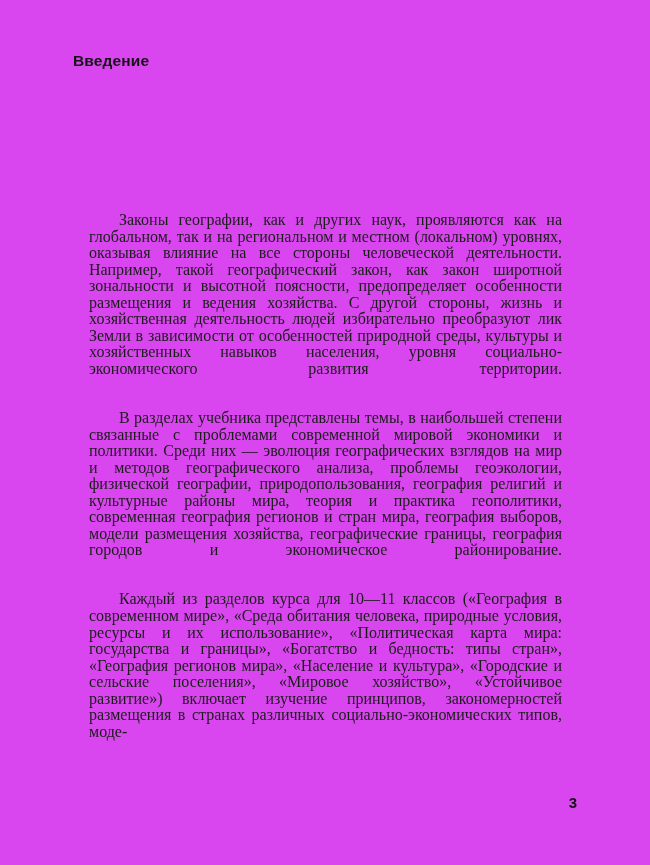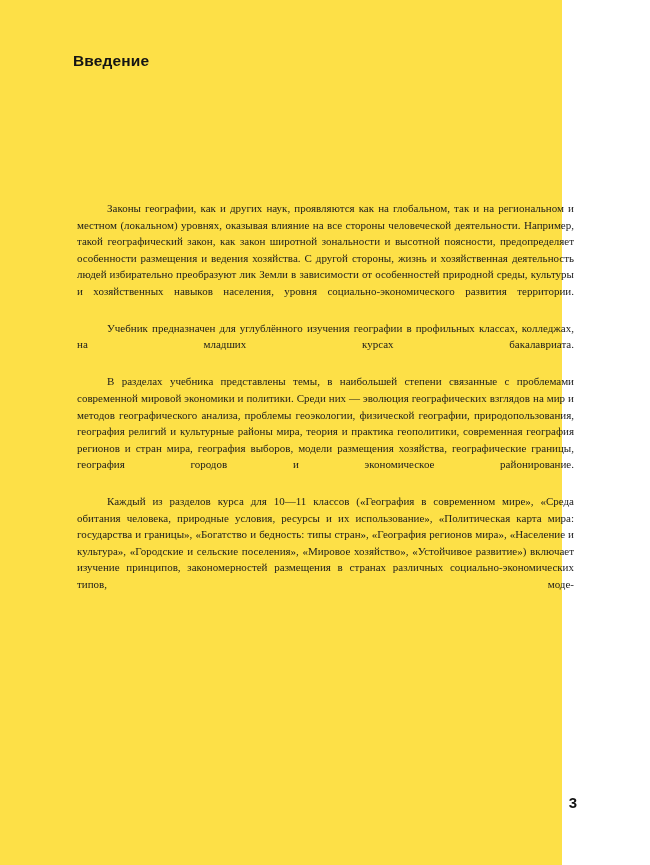--- a/index.html
+++ b/index.html
@@ -13,23 +13,23 @@
     background: #ffffff;
     font-family: "Liberation Serif", "DejaVu Serif", serif;
     color: #1a1a1a;
     position: relative;
     overflow: hidden;
     -webkit-font-smoothing: antialiased;
   }
   .page {
     position: absolute;
     inset: 0;
-    width: 562px;
+    width: 650px;
     height: 865px;
-    background: #fde047;
+    background: #d946ef;
   }
 
   
   .running-head {
     position: absolute;
     left: 73px;
     top: 52px;
     font-family: "Liberation Sans", "DejaVu Sans", sans-serif;
     font-weight: bold;
     font-size: 15.5px;
@@ -39,24 +39,24 @@
   }
 
   
   .body-block {
     position: absolute;
     left: 73px;
     top: 196px;
     width: 505px;
   }
   .para {
-    margin: 4px;
+    margin: 16px;
     text-indent: 30px;
     text-align: justify;
-    font-size: 11px;
+    font-size: 16px;
     line-height: 16.55px;
     color: #1c1c1c;
     hyphens: manual;
     -webkit-hyphens: manual;
     word-spacing: 0.1px;
   }
   
   .para:after {
     content: "";
     display: inline-block;
@@ -78,20 +78,19 @@
 </style>
 </head>
 <body>
 
 <div class="page">
 
   <div class="running-head">Введение</div>
 
   <div class="body-block">
     <p class="para">Законы географии, как и других наук, проявляются как на глобальном, так и на региональном и местном (локальном) уровнях, оказывая влияние на все стороны человеческой деятельности. Например, такой географический закон, как закон широтной зональности и высотной поясности, предопределяет особенности размещения и ведения хозяйства. С другой стороны, жизнь и хозяйственная деятельность людей избирательно преобразуют лик Земли в зависимости от особенностей природной среды, культуры и хозяйственных навыков населения, уровня социально-экономического развития территории.</p>
-    <p class="para">Учебник предназначен для углублённого изучения географии в профильных классах, колледжах, на младших курсах бакалавриата.</p>
     <p class="para">В разделах учебника представлены темы, в наибольшей степени связанные с проблемами современной мировой экономики и политики. Среди них — эволюция географических взглядов на мир и методов географического анализа, проблемы геоэкологии, физической географии, природопользования, география религий и культурные районы мира, теория и практика геополитики, современная география регионов и стран мира, география выборов, модели размещения хозяйства, географические границы, география городов и экономическое районирование.</p>
     <p class="para">Каждый из разделов курса для 10—11 классов («География в современном мире», «Среда обитания человека, природные условия, ресурсы и их использование», «Политическая карта мира: государства и границы», «Богатство и бедность: типы стран», «География регионов мира», «Население и культура», «Городские и сельские поселения», «Мировое хозяйство», «Устойчивое развитие») включает изучение принципов, закономерностей размещения в странах различных социально-экономических типов, моде-</p>
   </div>
 
   <div class="folio">3</div>
 
 </div>
 
 </body></html>

